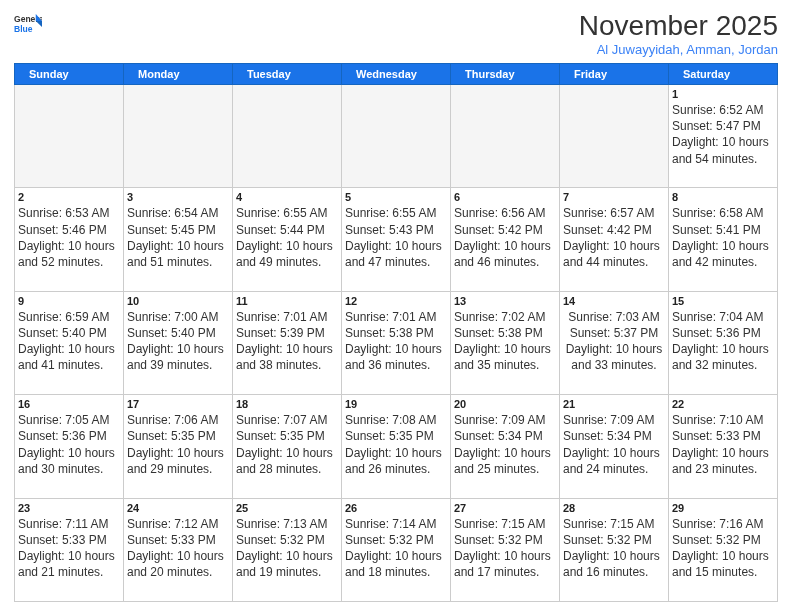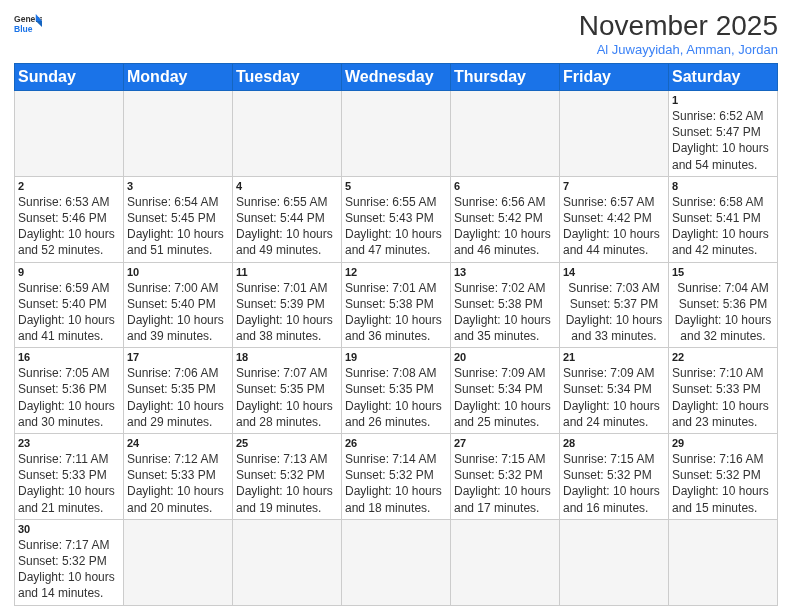--- a/index.html
+++ b/index.html
@@ -47,23 +47,23 @@
     .calendar {
       flex: 1;
       border: 1px solid #ccc;
       border-collapse: collapse;
       width: 100%;
       table-layout: fixed;
     }
     .calendar th {
       background: #1a73e8;
       color: #fff;
-      font-size: 16px;
+      font-size: 11px;
       font-weight: bold;
-      padding: 4px 3px;
+      padding: 4px 14px;
       border: 1px solid #1565c0;
       text-align: left;
     }
     .calendar td {
       border: 1px solid #ccc;
       vertical-align: top;
       padding: 3px 3px;
       font-size: 8.5px;
       color: #333;
       background: #fff;
@@ -224,21 +224,21 @@
           </td>
           <td>
             <span class="day-number">14</span>
             <div class="day-info" style="white-space: pre-line; text-align: center;">Sunrise: 7:03 AM
 Sunset: 5:37 PM
 Daylight: 10 hours
 and 33 minutes.</div>
           </td>
           <td>
             <span class="day-number">15</span>
-            <div class="day-info" style="white-space: pre-line; text-align: center;">Sunrise: 7:04 AM
+            <div class="day-info" style="white-space: pre-line;">Sunrise: 7:04 AM
 Sunset: 5:36 PM
 Daylight: 10 hours
 and 32 minutes.</div>
           </td>
         </tr>
         <tr>
           <td>
             <span class="day-number">16</span>
             <div class="day-info" style="white-space: pre-line;">Sunrise: 7:05 AM
 Sunset: 5:36 PM
@@ -331,31 +331,16 @@
 Daylight: 10 hours
 and 16 minutes.</div>
           </td>
           <td>
             <span class="day-number">29</span>
             <div class="day-info" style="white-space: pre-line;">Sunrise: 7:16 AM
 Sunset: 5:32 PM
 Daylight: 10 hours
 and 15 minutes.</div>
           </td>
-        </tr>
-        <tr>
-          <td class="last-row">
-            <span class="day-number">30</span>
-            <div class="day-info" style="white-space: pre-line;">Sunrise: 7:17 AM
-Sunset: 5:32 PM
-Daylight: 10 hours
-and 14 minutes.</div>
-          </td>
-          <td class="empty last-row"></td>
-          <td class="empty last-row"></td>
-          <td class="empty last-row"></td>
-          <td class="empty last-row"></td>
-          <td class="empty last-row"></td>
-          <td class="empty last-row"></td>
         </tr>
       </tbody>
   </table>
 </div>
 
 </body></html>

